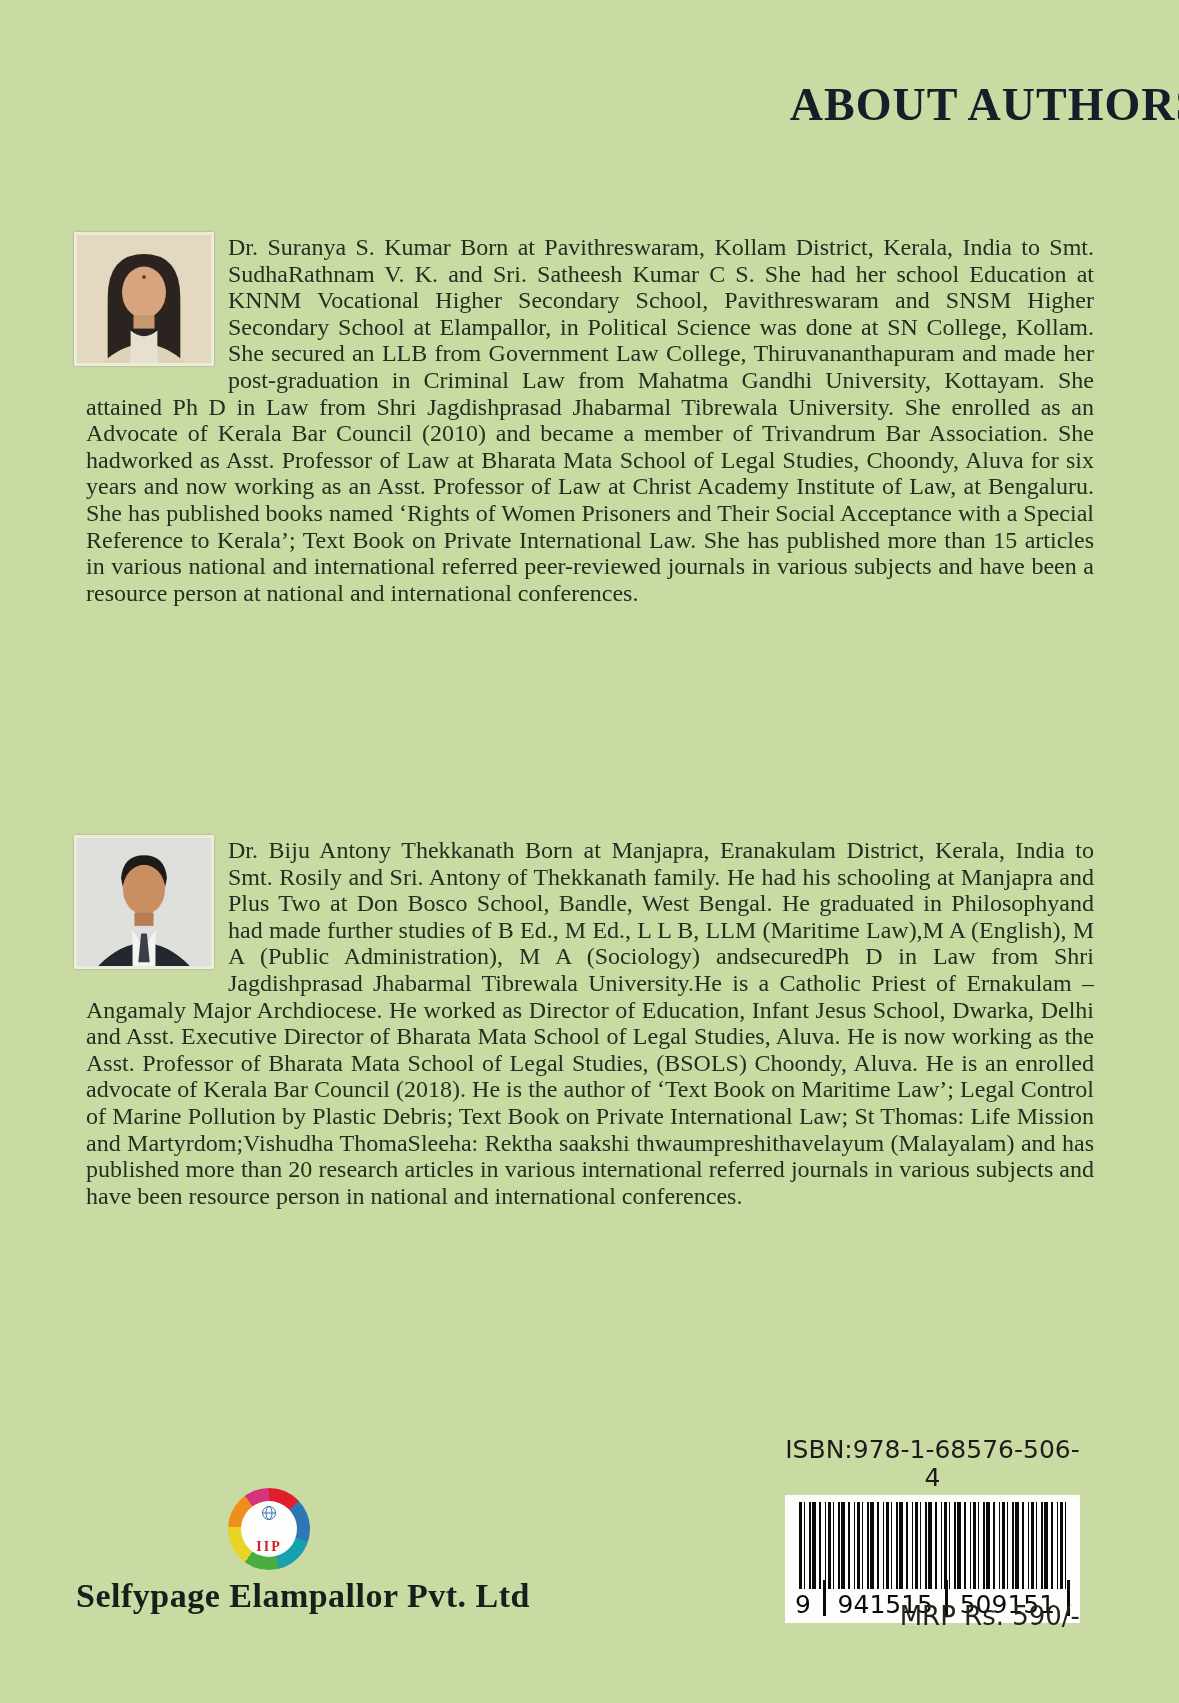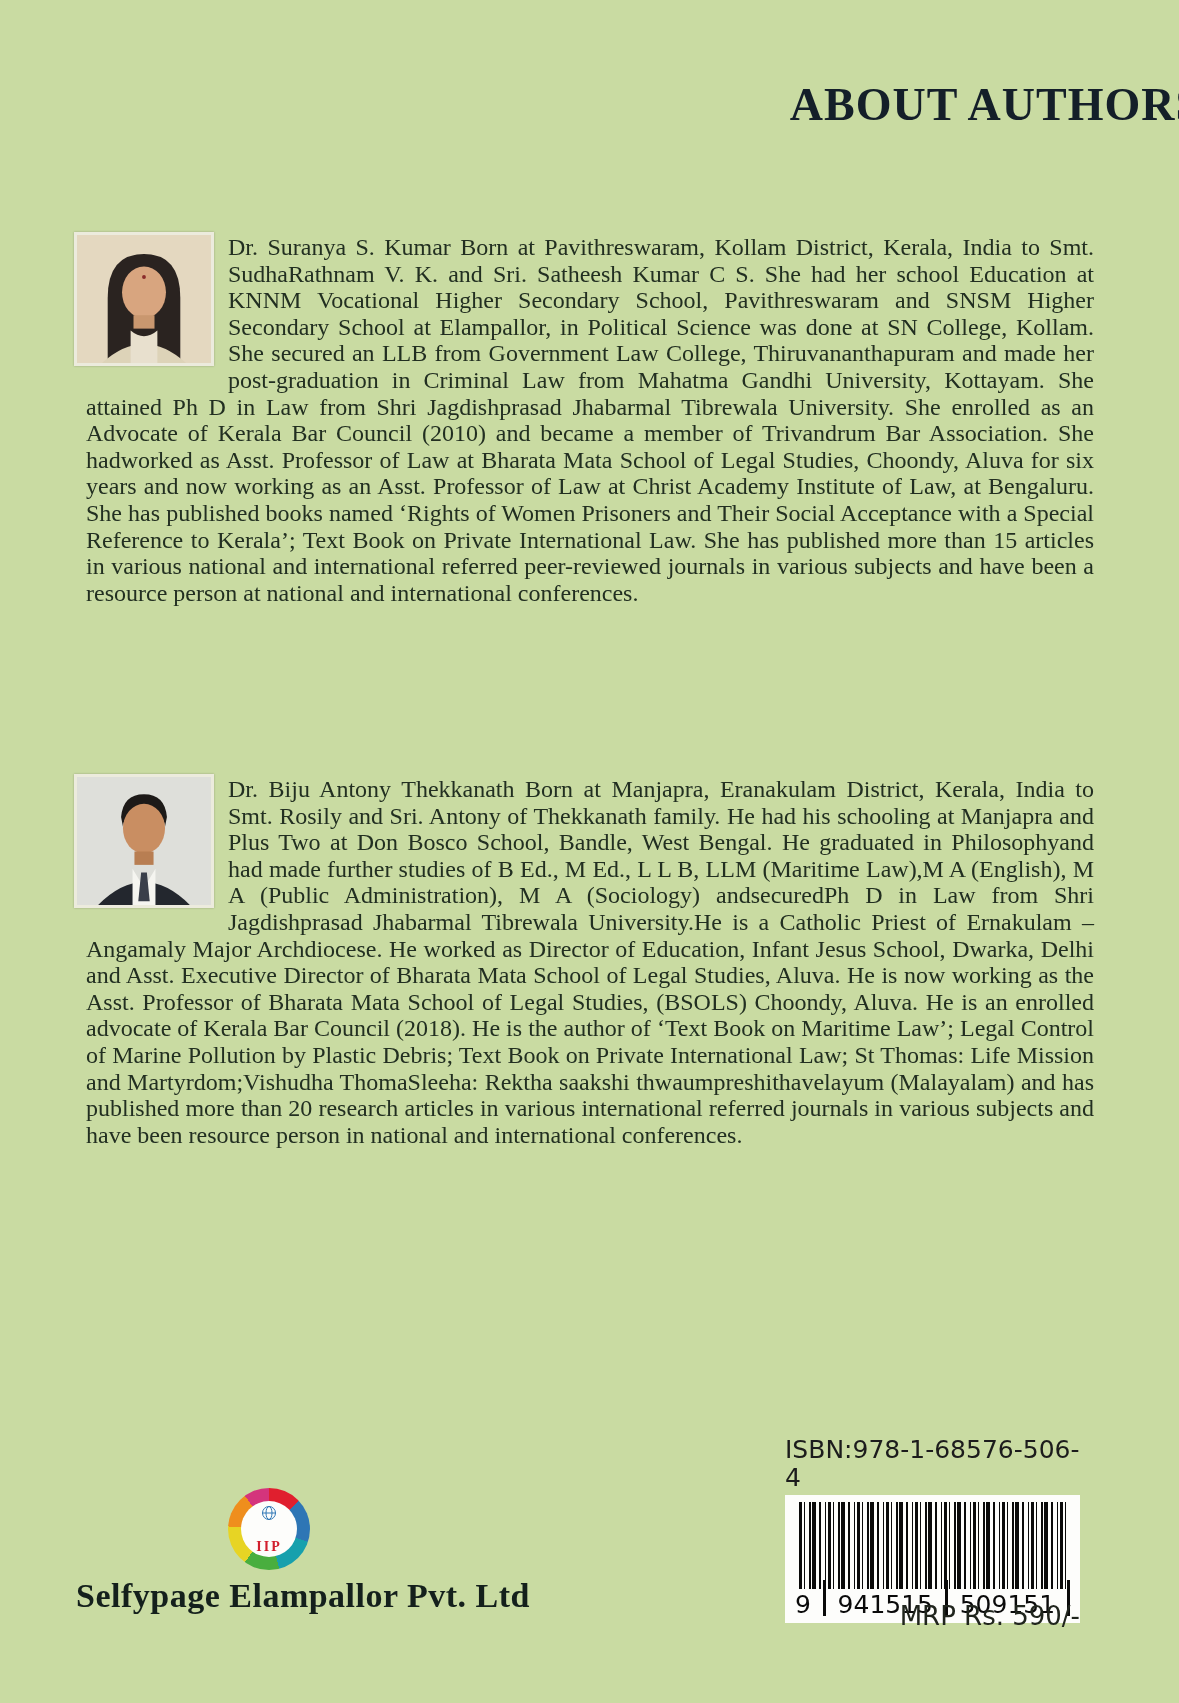--- a/index.html
+++ b/index.html
@@ -17,21 +17,21 @@
     color:#141f29;
     margin-left:23px;
   }
   .author-section{
     position:absolute;left:74px;width:1032px;
     color:#222f21;
     font-size:24px;line-height:26.6px;
     text-align:justify;
   }
   .author-section.first{top:222px;}
-  .author-section.second{top:764px;}
+  .author-section.second{top:825px;}
   .photo{
     float:left;
     width:134px;height:128px;
     margin:10px 14px 8px 0;
     border:3px solid #ecebdd;
     box-shadow:0 0 2px rgba(0,0,0,.25);
     background:#e4d8c0;
   }
   .photo svg{display:block;width:100%;height:100%;}
   .bio{margin:12px;}
@@ -54,20 +54,21 @@
     font-size:14px;font-weight:bold;color:#d21f2e;letter-spacing:2px;line-height:1;
   }
   .publisher{
     position:absolute;left:76px;top:1577px;
     font-size:34px;font-weight:bold;color:#14201c;
     letter-spacing:0.5px;
   }
   .isbn-block{
     position:absolute;left:785px;top:1436px;width:295px;
     font-family:"DejaVu Sans", sans-serif;color:#1c1c1c;
+    text-align:center;
   }
   .isbn-text{font-size:25px;line-height:28px;}
   .barcode-box{
     margin-top:3px;
     background:#fdfdfb;
     height:128px;
     padding:0;
     position:relative;
   }
   .bars{

